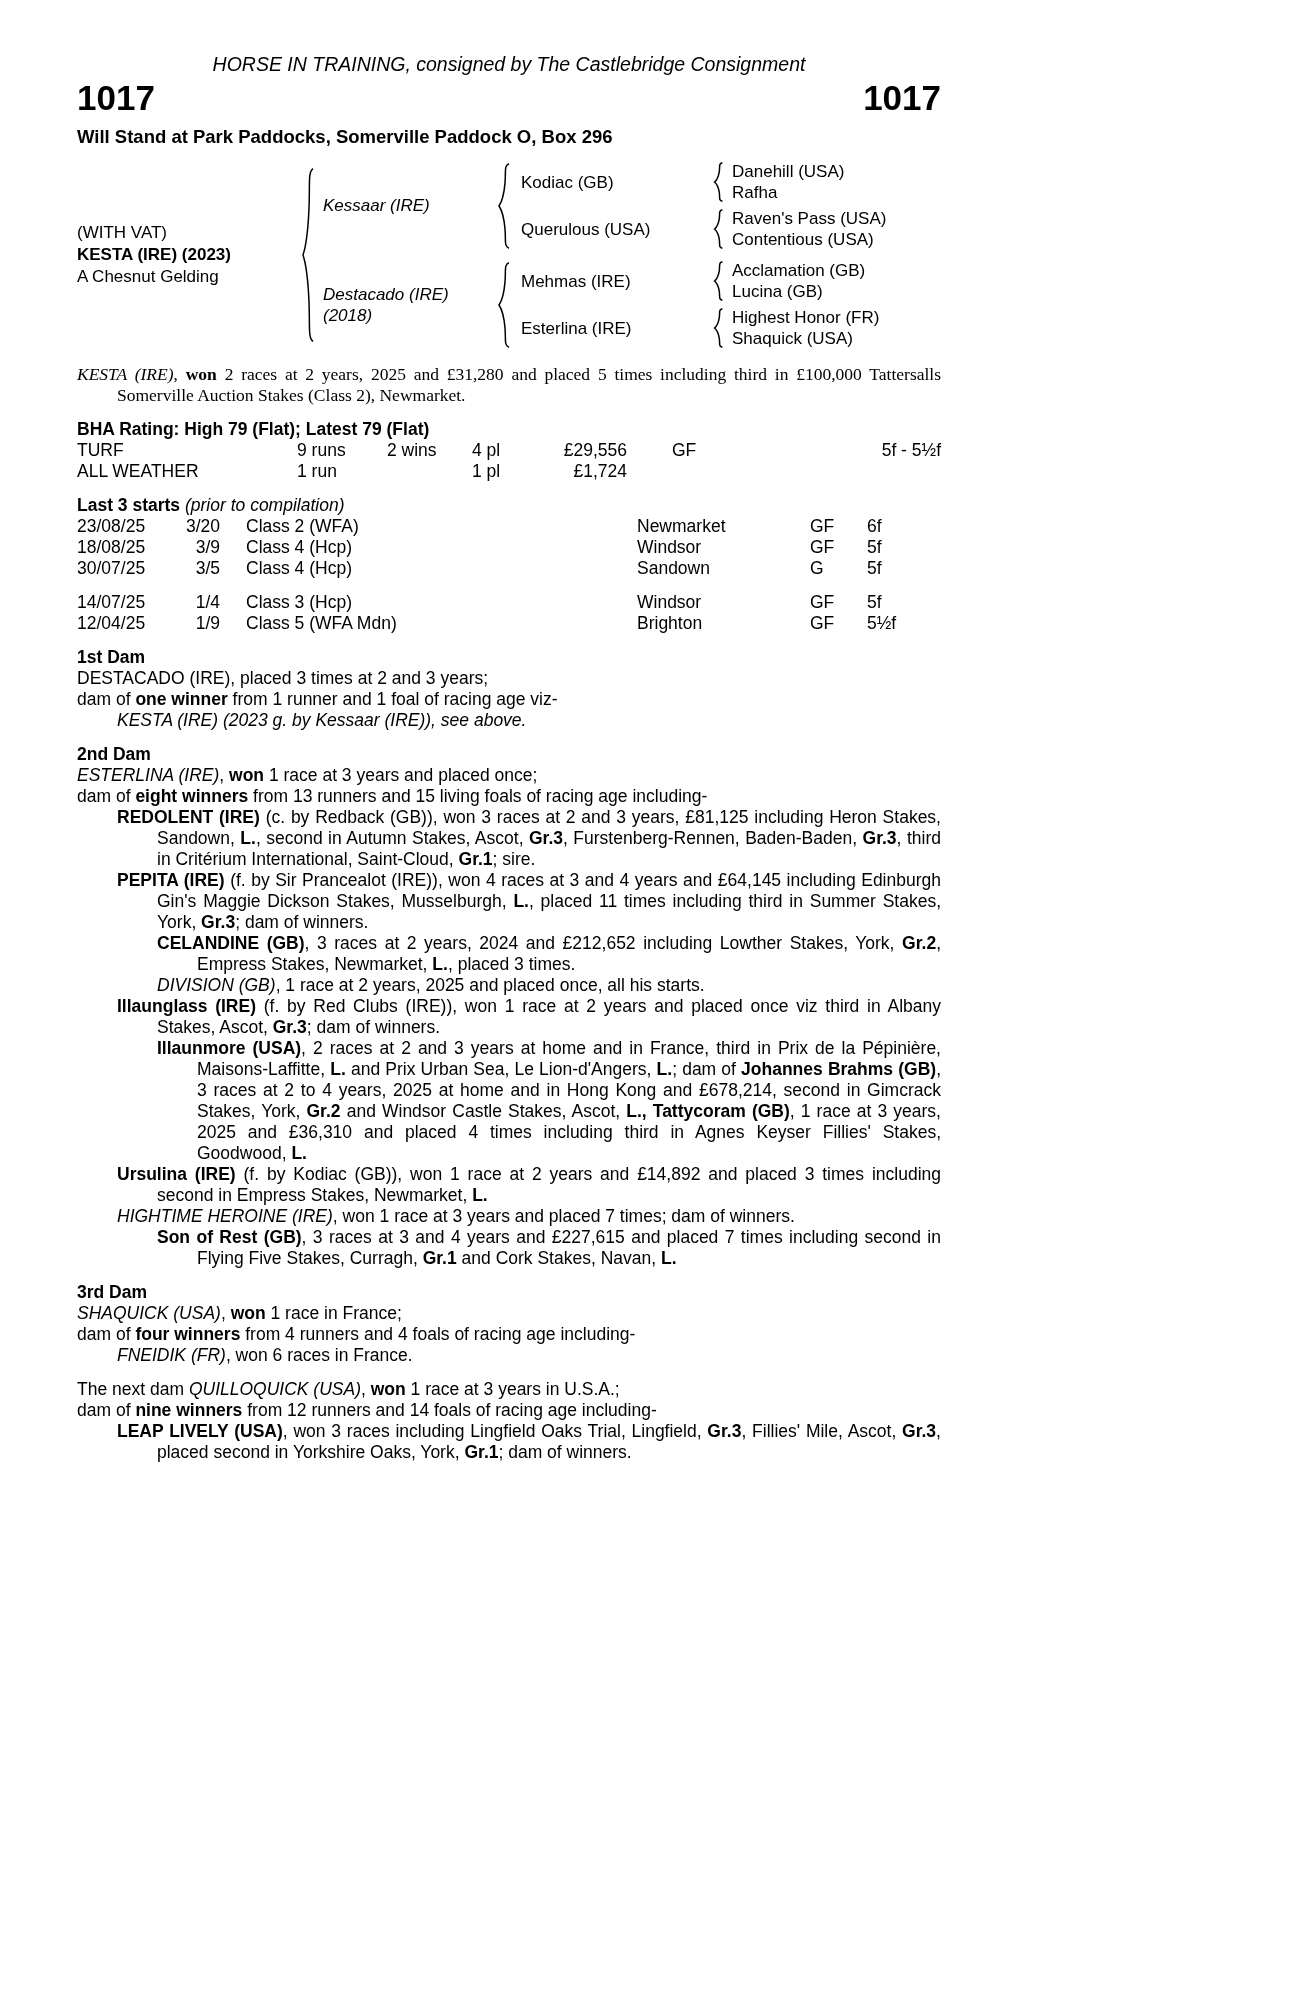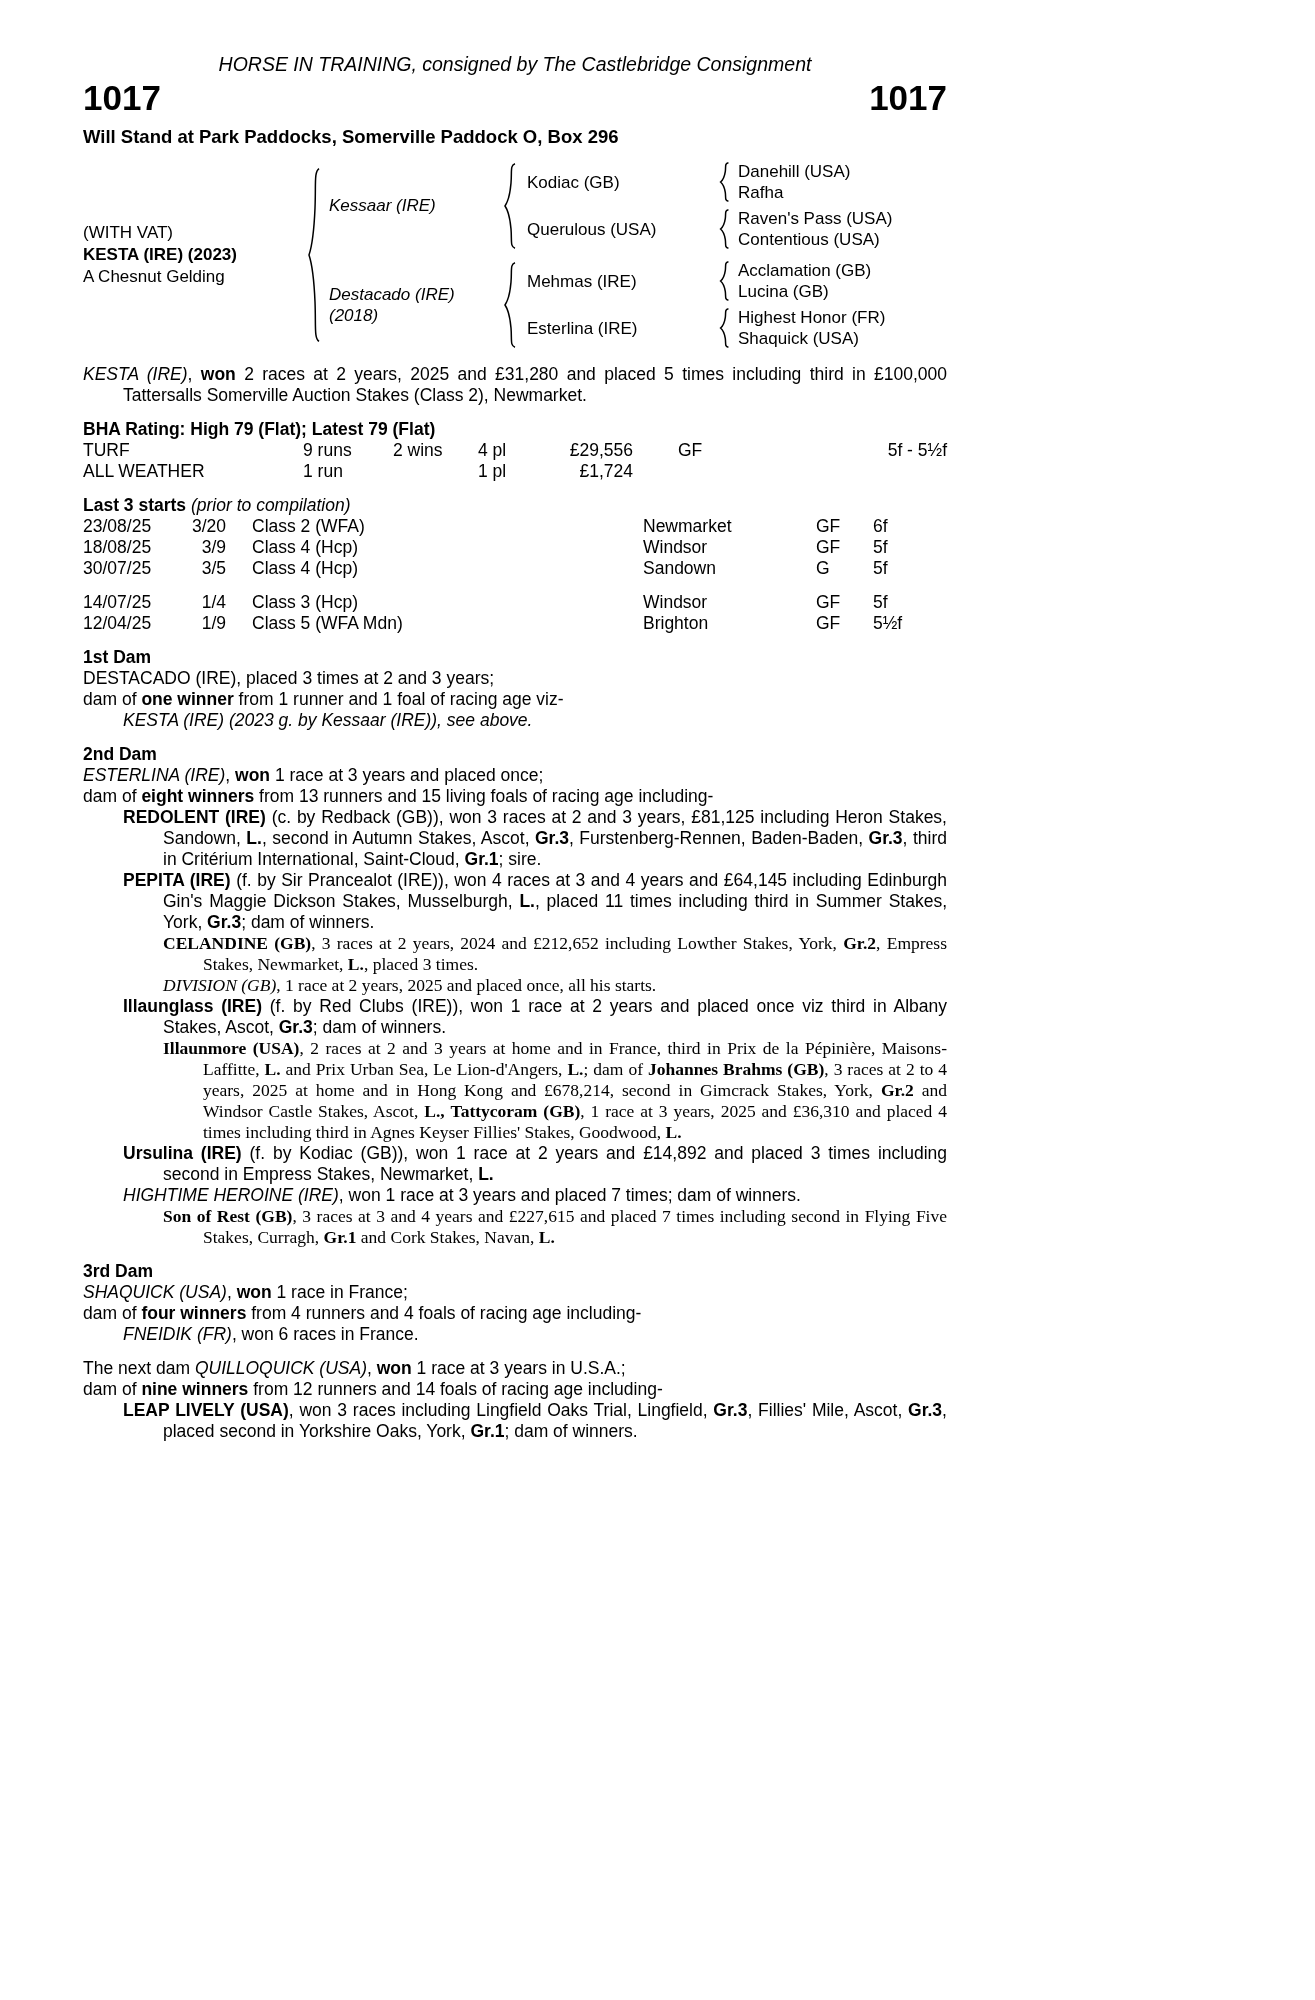--- a/index.html
+++ b/index.html
@@ -1,21 +1,21 @@
 <!DOCTYPE html>
 <html><head>
 <meta charset="utf-8">
 <style>
   * { margin:0; padding:0; box-sizing:border-box; }
   html,body { background:#ffffff; }
   .page {
     position:relative; width:1315px; height:2000px; background:#fff;
     font-family:"Liberation Sans", sans-serif; color:#000; overflow:hidden;
   }
-  .content { position:absolute; left:83px; top:52px; width:864px; }
+  .content { position:absolute; left:77px; top:52px; width:864px; }
 
   .consign { text-align:center; font-style:italic; font-size:19.5px; line-height:24px; }
   .lot-row { display:flex; justify-content:space-between; align-items:flex-start;
              font-weight:700; font-size:35px; line-height:44px; }
   .stand { font-weight:700; font-size:18.5px; line-height:24px; margin-top:5px; }
 
   
   .pedigree { display:flex; align-items:center; margin-top:12px; font-size:17px; }
   .ped-info { width:222px; line-height:22px; flex:none; }
   .ped-info .horse { font-weight:700; }
@@ -29,24 +29,24 @@
   .brace { flex:none; display:block; }
   .brace-xl { width:14px; height:180px; margin:0 8px 0 2px; }
   .brace-lg { width:14px; height:88px;  margin:0 10px 0 2px; }
   .brace-sm { width:11px; height:40px;  margin:0 8px 0 2px; }
 
   
   .lot-body { margin-top:15px; font-size:17.5px; line-height:21px; }
   .para { text-align:justify; }
   .para .b { font-weight:700; }
   .para .i { font-style:italic; }
-  .p0h { padding-left:40px;  text-indent:-40px; }
+  .p0h { padding-left:40px;  text-indent:-40px;font-family:Liberation Serif, serif; }
   .p1  { margin-left:40px; }
   .p1h { padding-left:80px;  text-indent:-40px; }
-  .p2h { padding-left:120px; text-indent:-40px;font-family:Liberation Serif, serif; }
+  .p2h { padding-left:120px; text-indent:-40px; }
 
   .trow { display:grid; line-height:21px; }
   .stats-row  { grid-template-columns:220px 90px 85px 75px 80px 125px 1fr; }
   .stats-row  .c4 { text-align:right; }
   .stats-row  .c5 { padding-left:45px; }
   .stats-row  .c6 { padding-left:5px;text-align:right; }
   .starts-row { grid-template-columns:80px 63px 417px 173px 57px 1fr; }
   .starts-row .c1 { text-align:right; }
   .starts-row .c2 { padding-left:26px; }
 </style>

